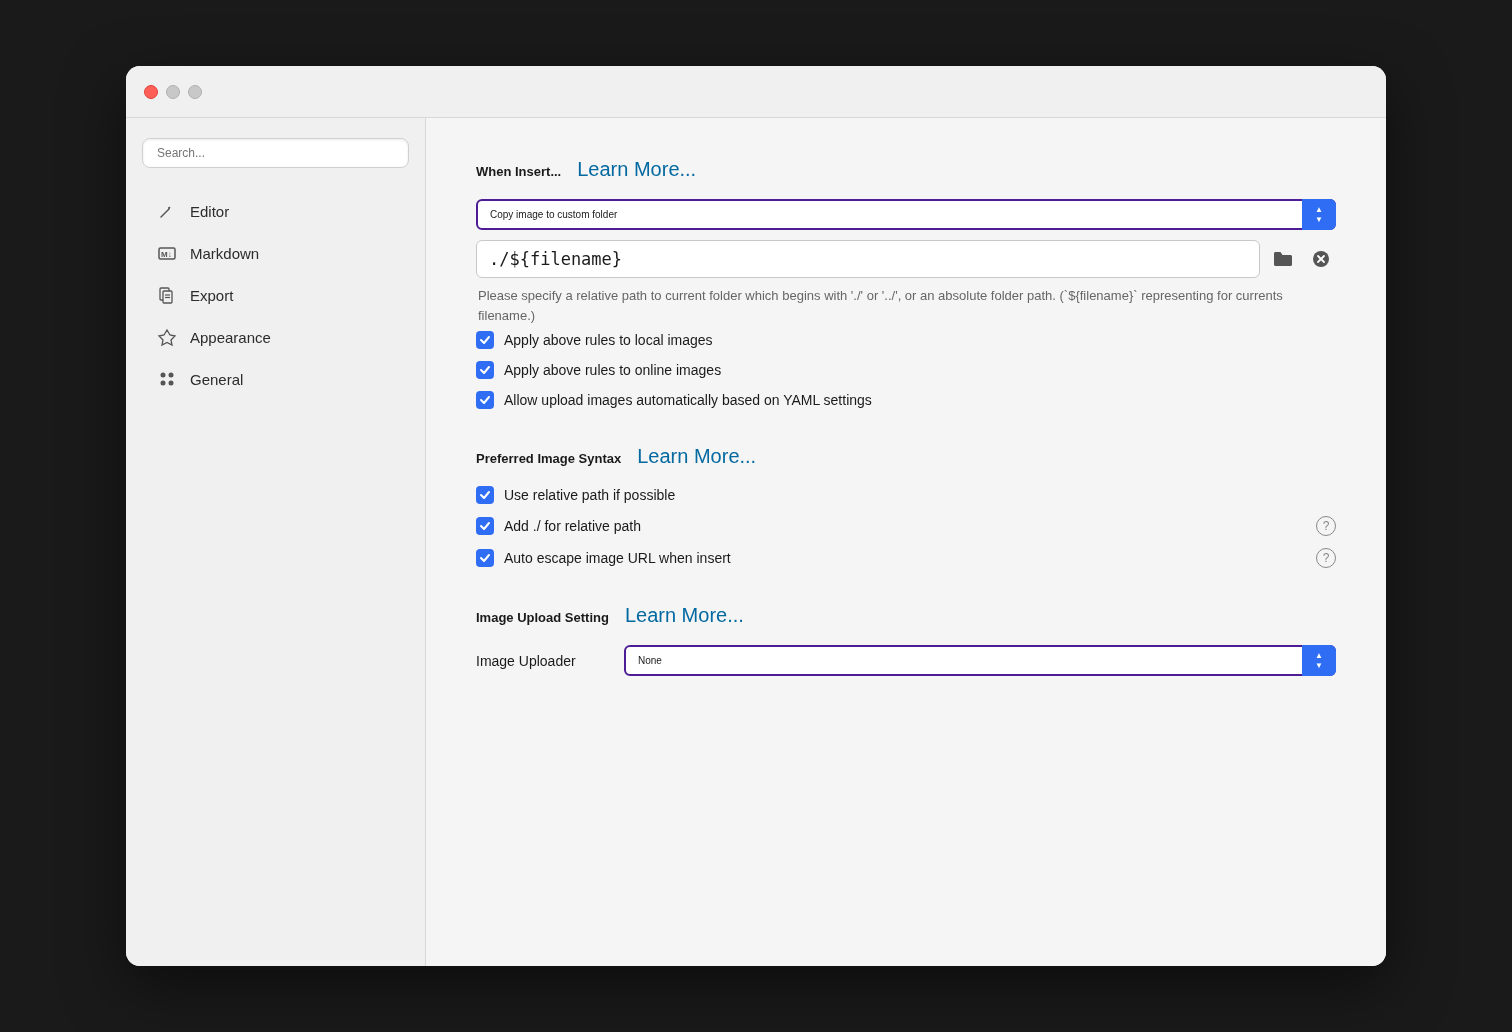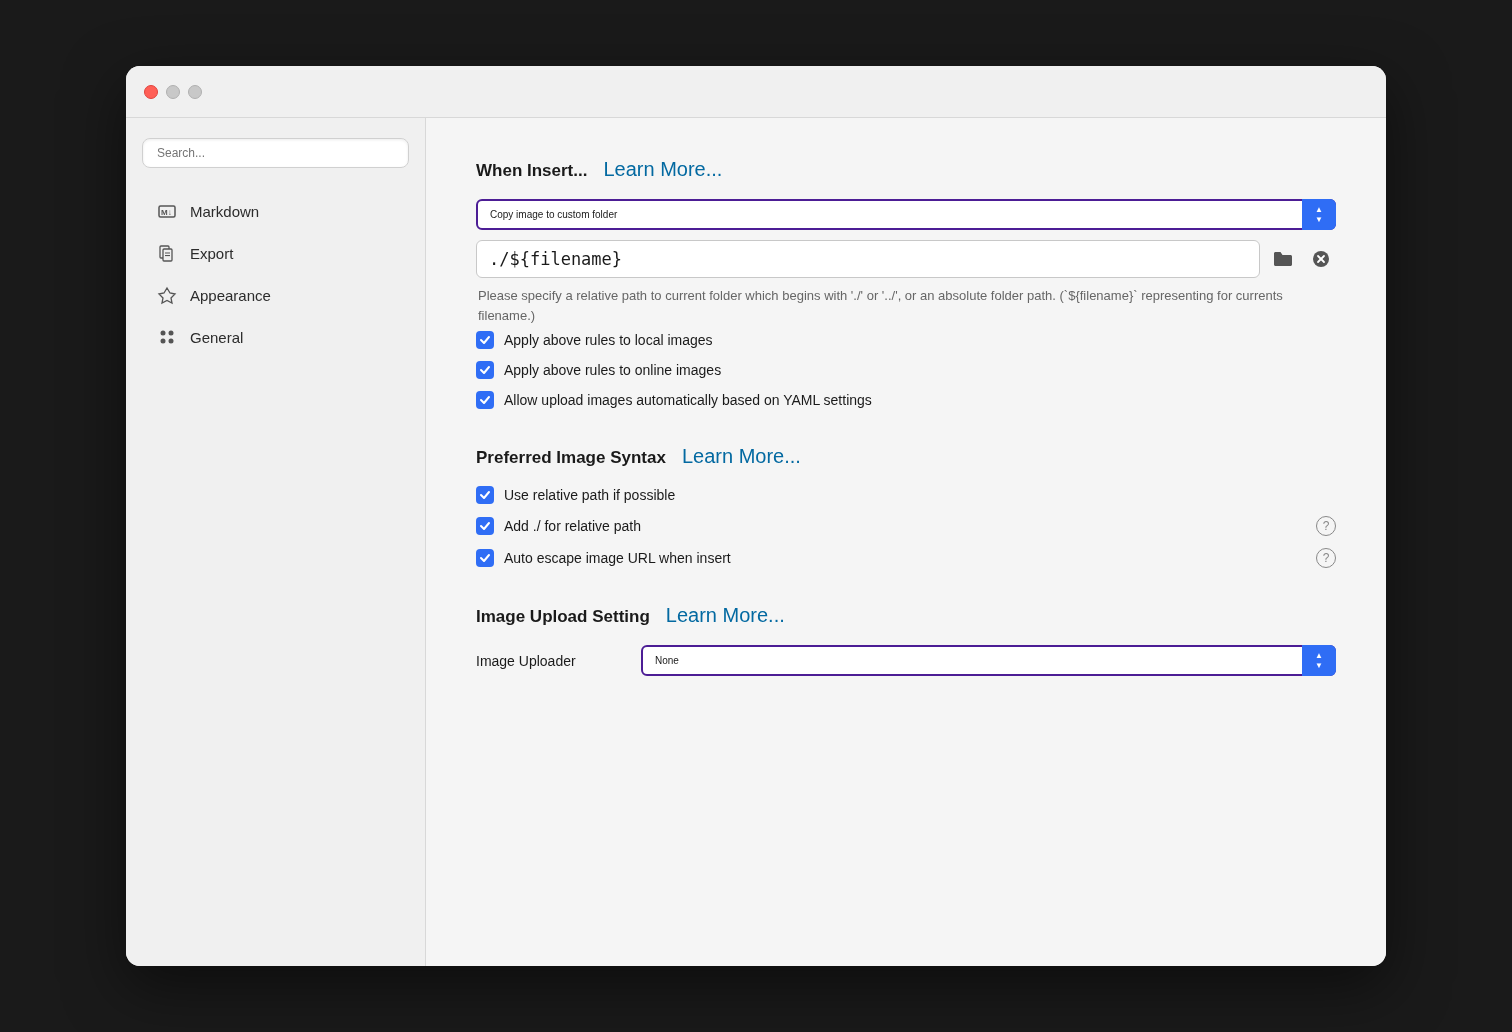--- a/index.html
+++ b/index.html
@@ -125,21 +125,21 @@
     }
 
     .section-header {
       display: flex;
       align-items: baseline;
       gap: 16px;
       margin-bottom: 18px;
     }
 
     .section-title {
-      font-size: 17px;
+      font-size: 13px;
       font-weight: 700;
       color: #1a1a1a;
     }
 
     .learn-more {
       font-size: 20px;
       color: #0369a1;
       cursor: pointer;
       text-decoration: none;
     }
@@ -283,21 +283,21 @@
       font-size: 12px;
       color: #888;
       cursor: pointer;
       flex-shrink: 0;
     }
 
     
     .uploader-row {
       display: flex;
       align-items: center;
-      gap: 25px;
+      gap: 8px;
       margin-top: 5px;
     }
 
     .uploader-label {
       font-size: 14px;
       color: #1a1a1a;
       min-width: 140px;
     }
 
     .uploader-select-wrapper {
@@ -319,20 +319,29 @@
   </div>
 
   <div class="content">
 
     <div class="sidebar">
       <div class="search-container">
         <input type="text" class="search-input" placeholder="Search..." style="">
       </div>
 
 
+      <div class="nav-item">
+        <span class="nav-icon">
+          <svg width="20" height="20" viewBox="0 0 20 20" fill="none">
+            <line x1="4" y1="16" x2="12" y2="8" stroke="#555" stroke-width="1.5" stroke-linecap="round"></line>
+            <polyline points="11,7 13,6 12,8" fill="#555" stroke="#555" stroke-width="1" stroke-linejoin="round"></polyline>
+          </svg>
+        </span>
+        <span>Editor</span>
+      </div>
 
 
       <div class="nav-item">
         <span class="nav-icon">
           <svg width="20" height="20" viewBox="0 0 20 20" fill="none">
             <rect x="2" y="5" width="16" height="11" rx="1.5" stroke="#555" stroke-width="1.5" fill="none"></rect>
             <text x="4" y="14" font-size="8" fill="#555" font-weight="bold">M↓</text>
           </svg>
         </span>
         <span>Markdown</span>

